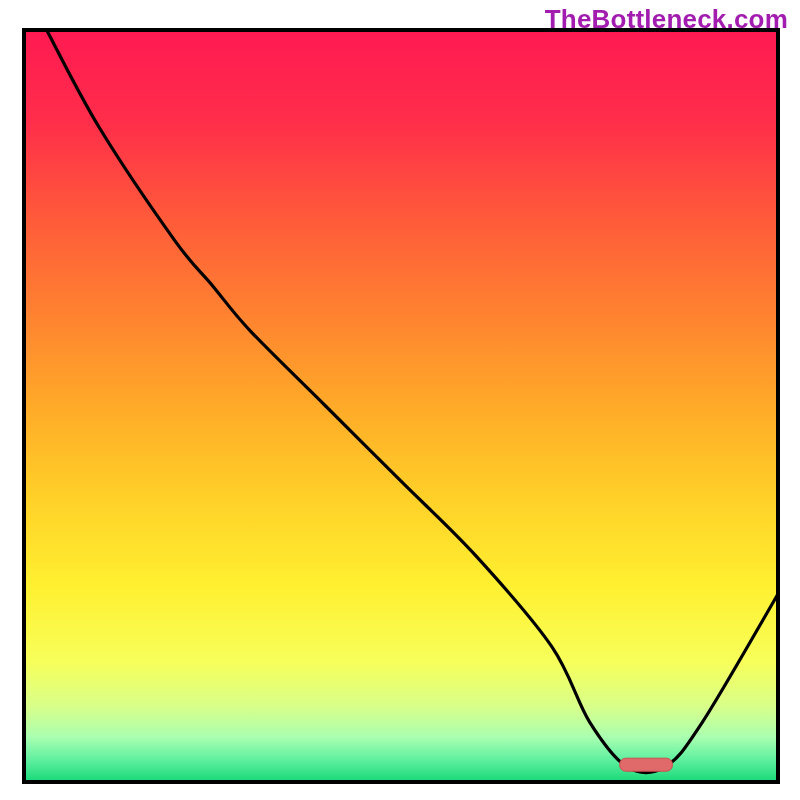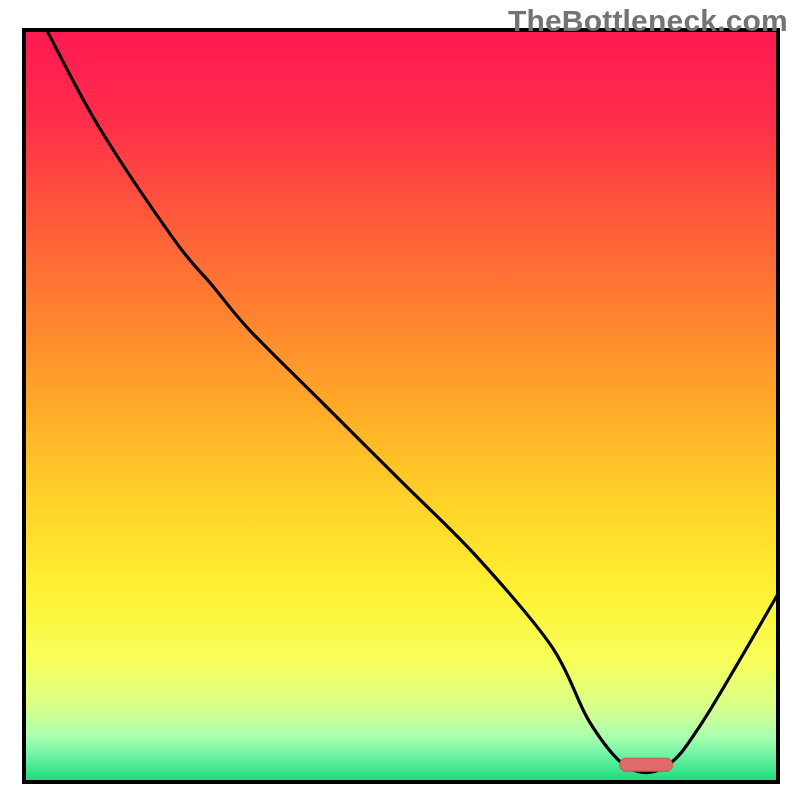--- a/index.html
+++ b/index.html
@@ -13,23 +13,23 @@
   }
   .chart-container {
     position: relative;
     width: 800px;
     height: 800px;
   }
   .watermark {
     position: absolute;
     top: 4px;
     right: 12px;
-    font-size: 30px;
+    font-size: 26px;
     font-weight: 600;
-    color: #737373;
+    color: #a21caf;
     letter-spacing: 0.2px;
     z-index: 3;
   }
   svg {
     display: block;
   }
 </style>
 </head>
 <body>
 

